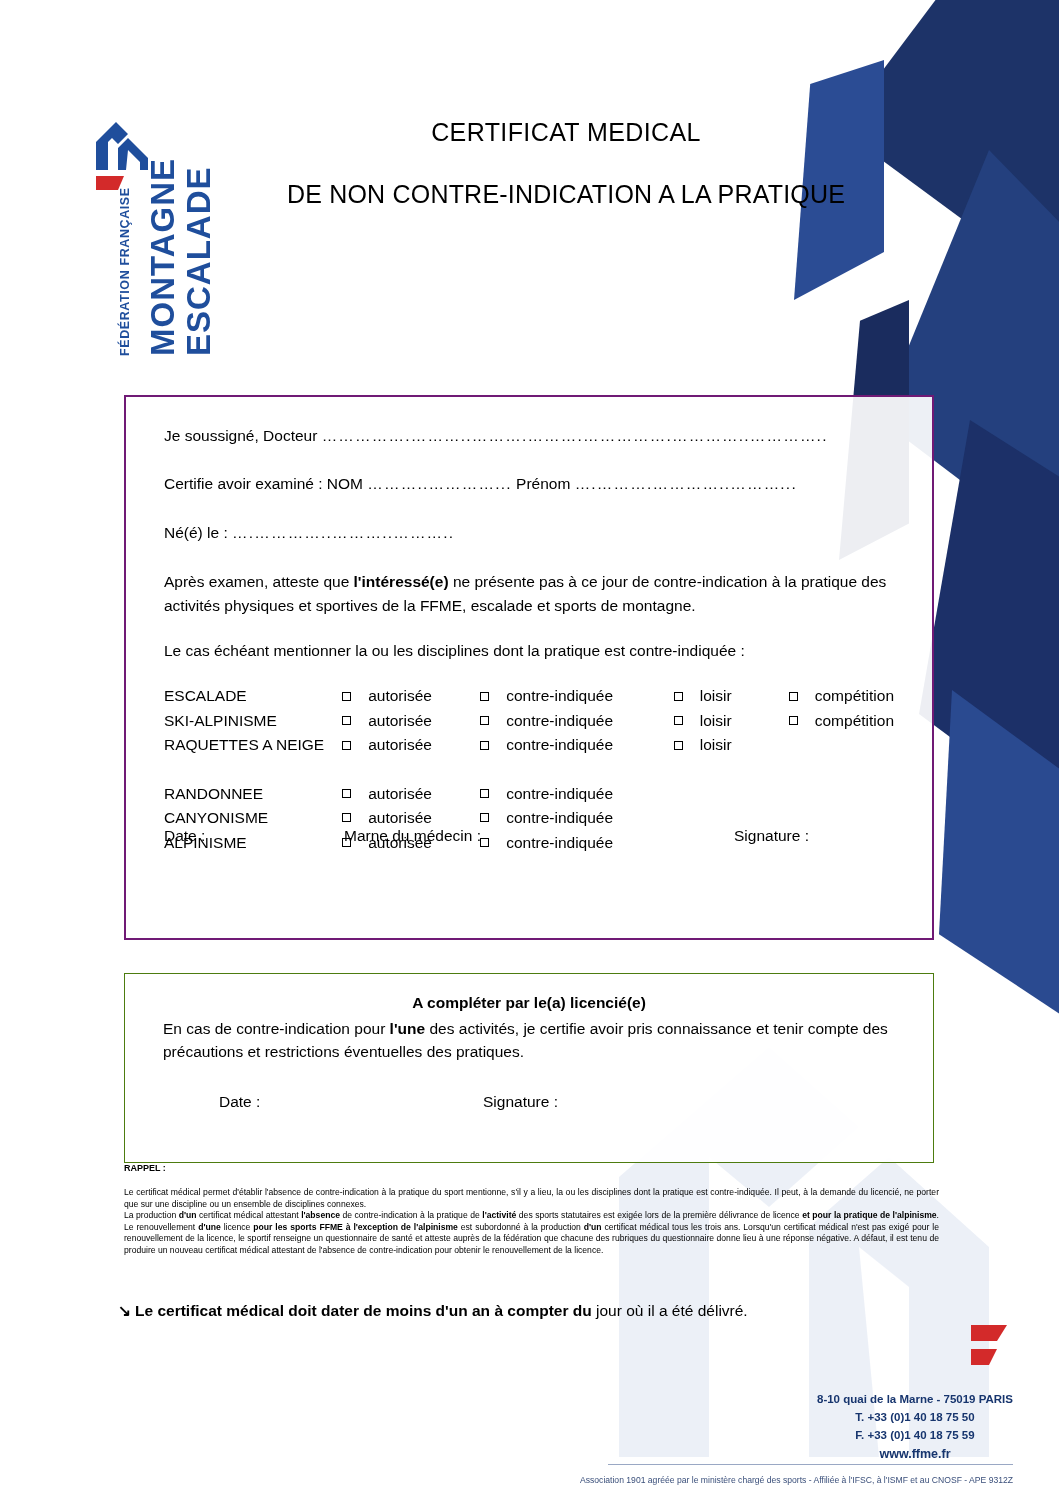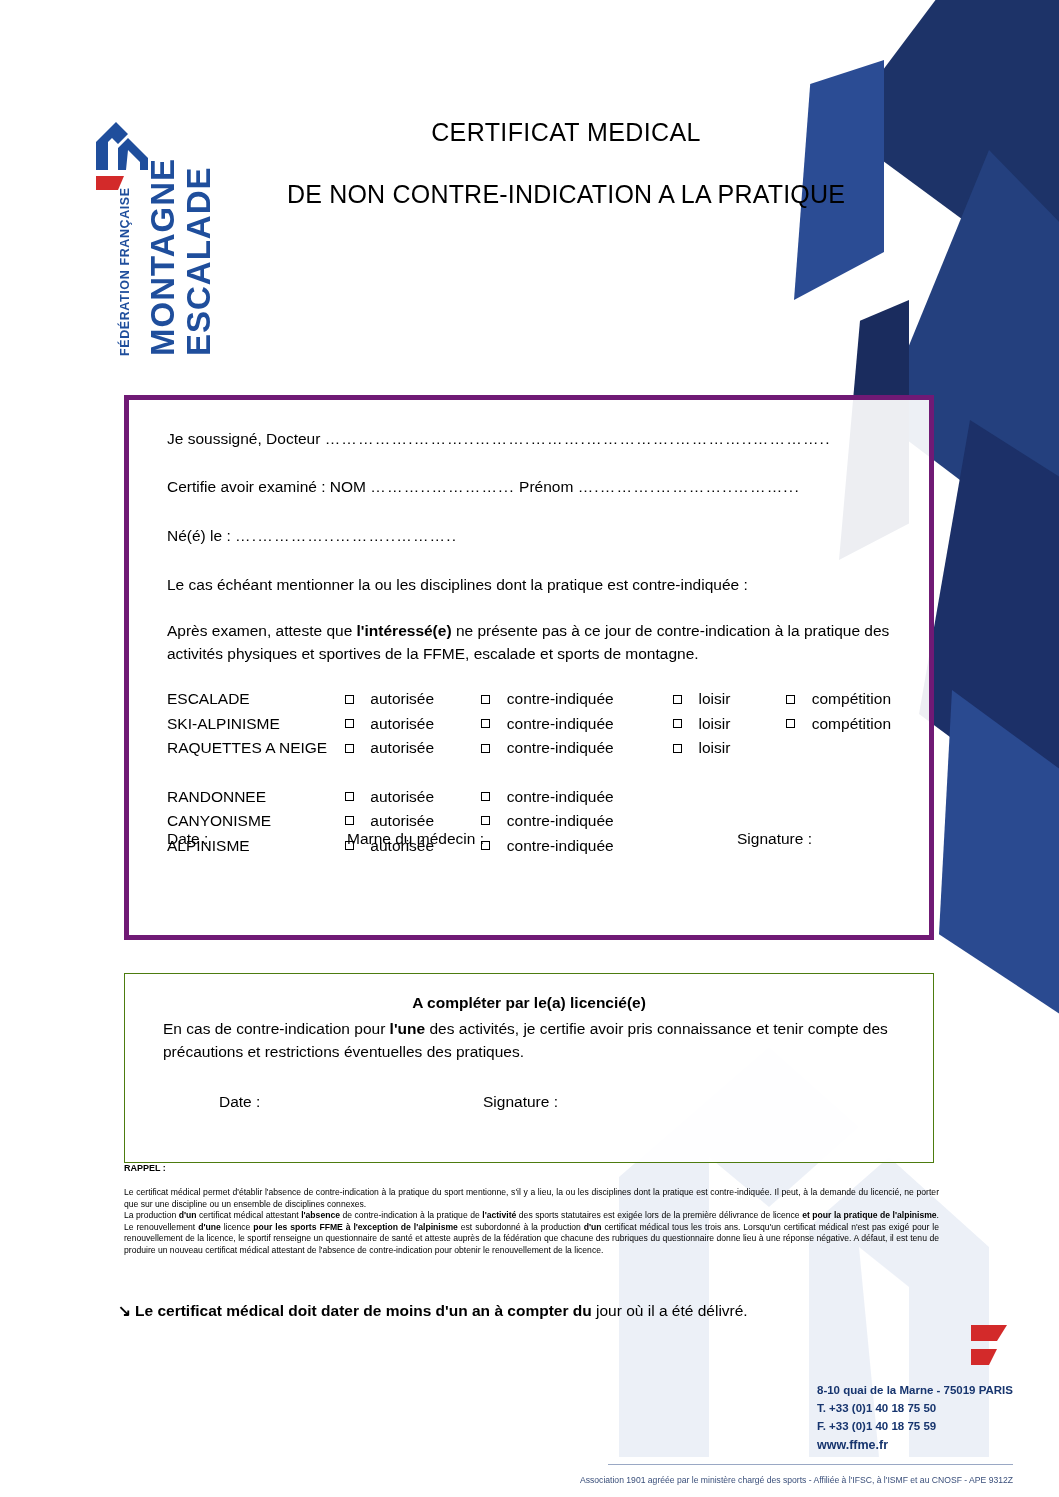--- a/index.html
+++ b/index.html
@@ -140,21 +140,21 @@
     letter-spacing: 0.2px;
   }
 
   
   .box-main {
     position: absolute;
     left: 124px;
     top: 395px;
     width: 810px;
     height: 545px;
-    border: 5px solid #701a75;
+    border: 2px solid #701a75;
     background: rgba(255,255,255,0.92);
     box-sizing: border-box;
   }
   .box-second {
     position: absolute;
     left: 124px;
     top: 957px;
     width: 810px;
     height: 190px;
     border: 1px solid #4d7c0f;
@@ -272,22 +272,22 @@
     color: #000;
     font-weight: bold;
     margin-right: 4px;
   }
   .bld { font-weight: bold; text-align: right; }
 
   
   .footer {
     position: absolute;
     right: 46px;
-    bottom: 42px;
-    text-align: left;
+    bottom: 33px;
+    text-align: center;
     color: #17356e;
     font-size: 11.5px;
     line-height: 1.55;
     font-weight: bold;
   }
   .footer .site {
     color: #17356e;
     font-size: 12.5px;
   }
   .footer-rule {
@@ -361,25 +361,25 @@
       <span class="dots">………..…………...</span>
       <span>Prénom</span>
       <span class="dots">….……….…………..………...</span>
     </div>
 
     <div class="line-row">
       <span>Né(é) le :</span>
       <span class="dots">….…………..………..………..</span>
     </div>
 
-    <div class="para">Le cas échéant mentionner la ou les disciplines dont la pratique est contre-indiquée :</div>
-
     <div class="para">
       <span>Après examen, atteste que </span><b class="inl">l'intéressé(e)</b><span> ne présente pas à ce jour de contre-indication à la pratique des activités physiques et sportives de la FFME, escalade et sports de montagne.</span>
     </div>
+
+    <div class="para">Le cas échéant mentionner la ou les disciplines dont la pratique est contre-indiquée :</div>
 
     <table class="disciplines">
       <tbody>
         <tr>
           <td class="c-name">ESCALADE</td>
           <td class="c-box"><span class="chk"></span></td>
           <td class="c-lab1">autorisée</td>
           <td class="c-box"><span class="chk"></span></td>
           <td class="c-lab2">contre-indiquée</td>
           <td class="c-box"><span class="chk"></span></td>

